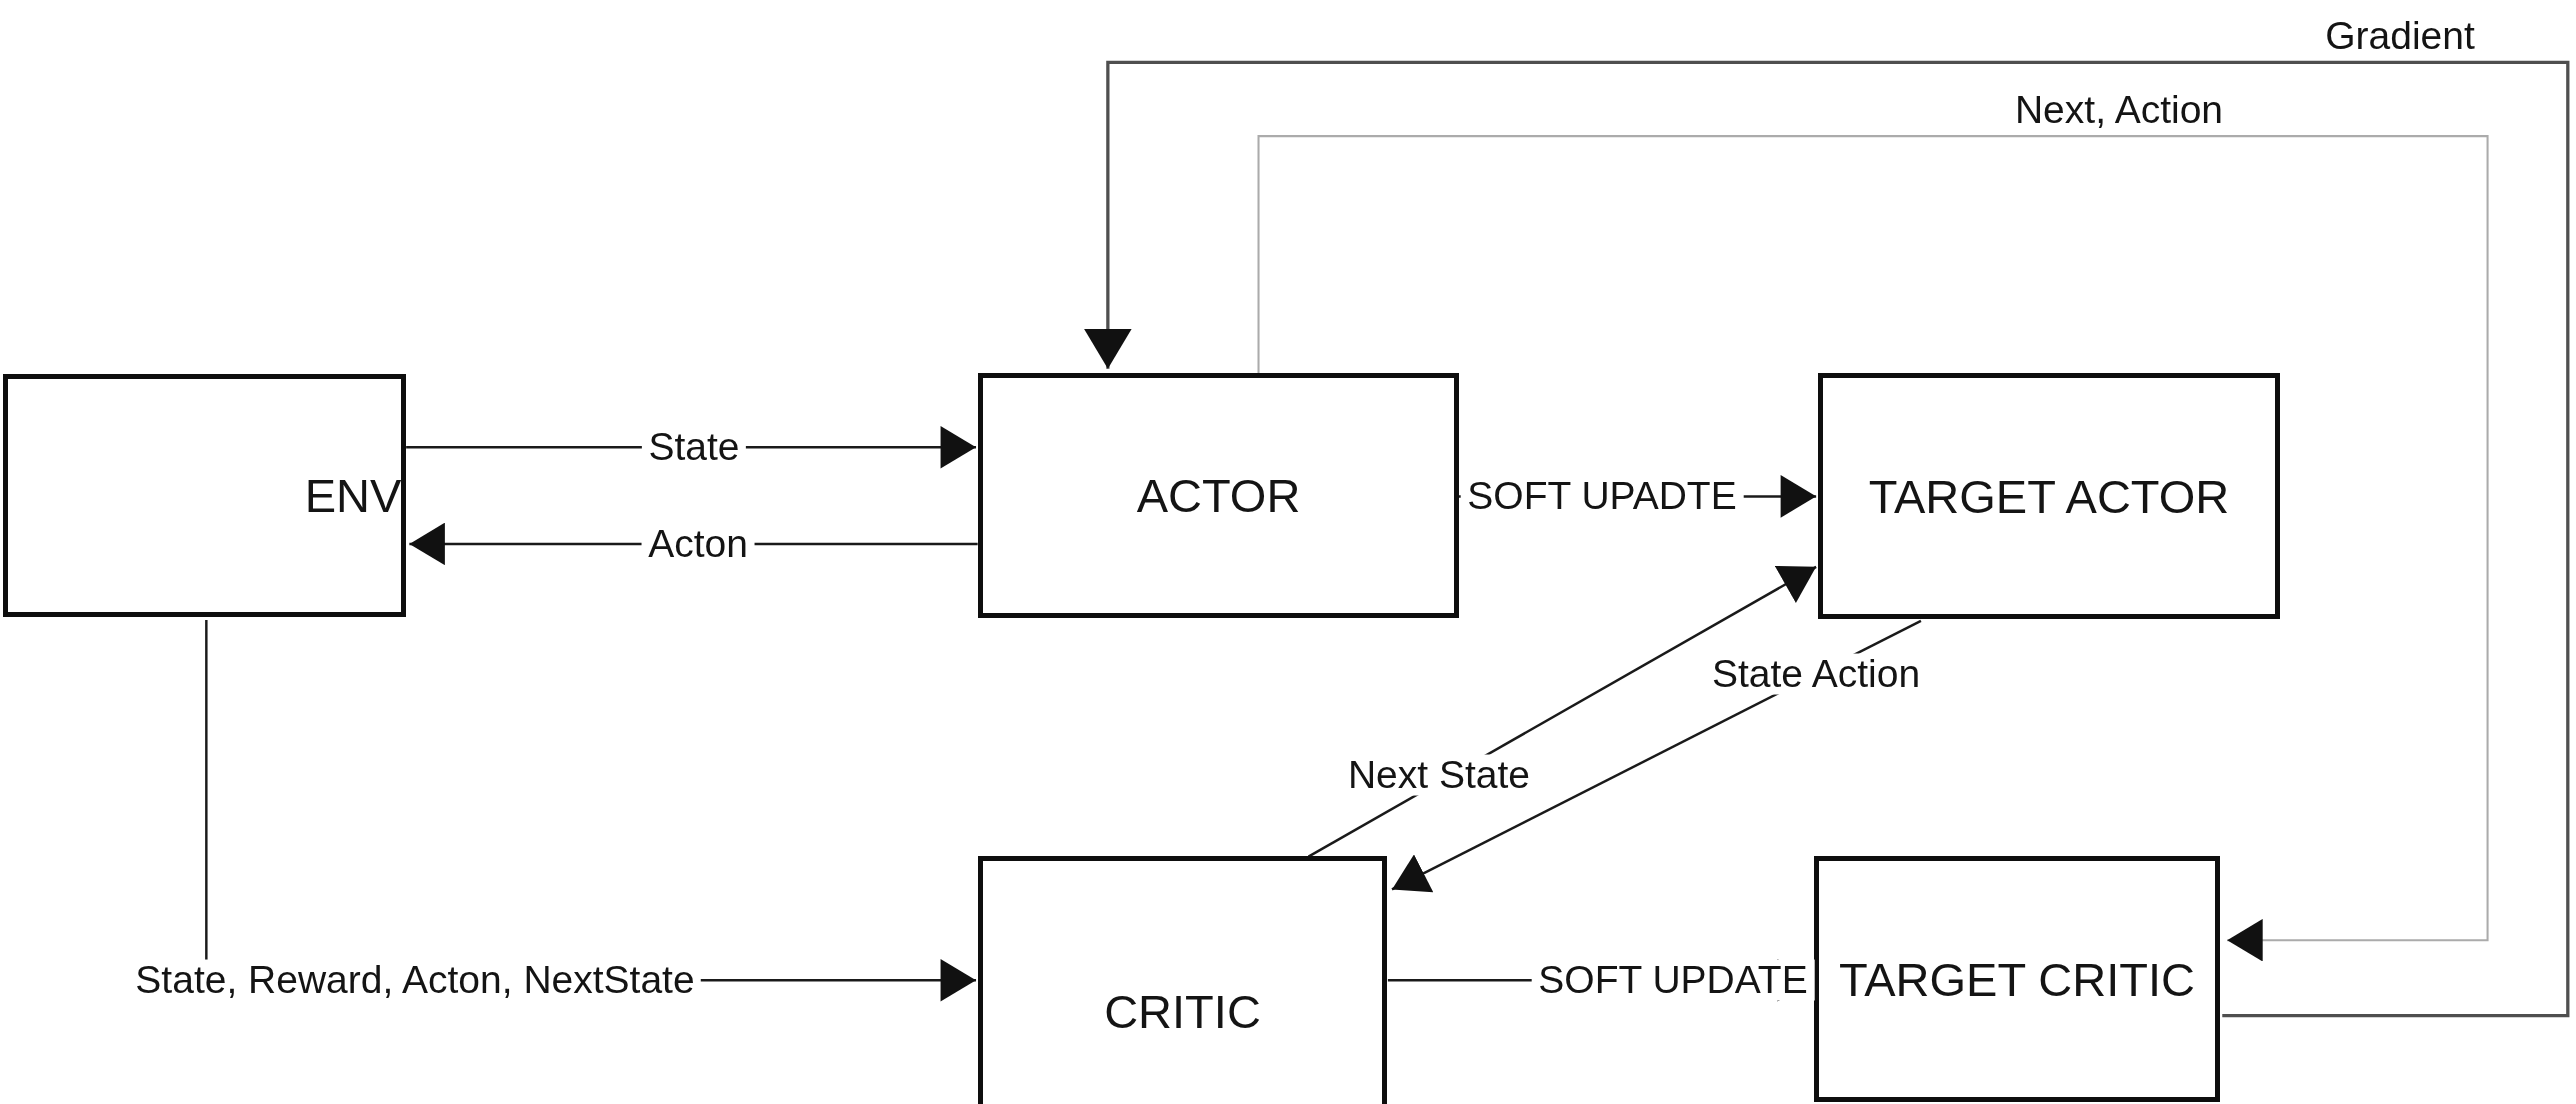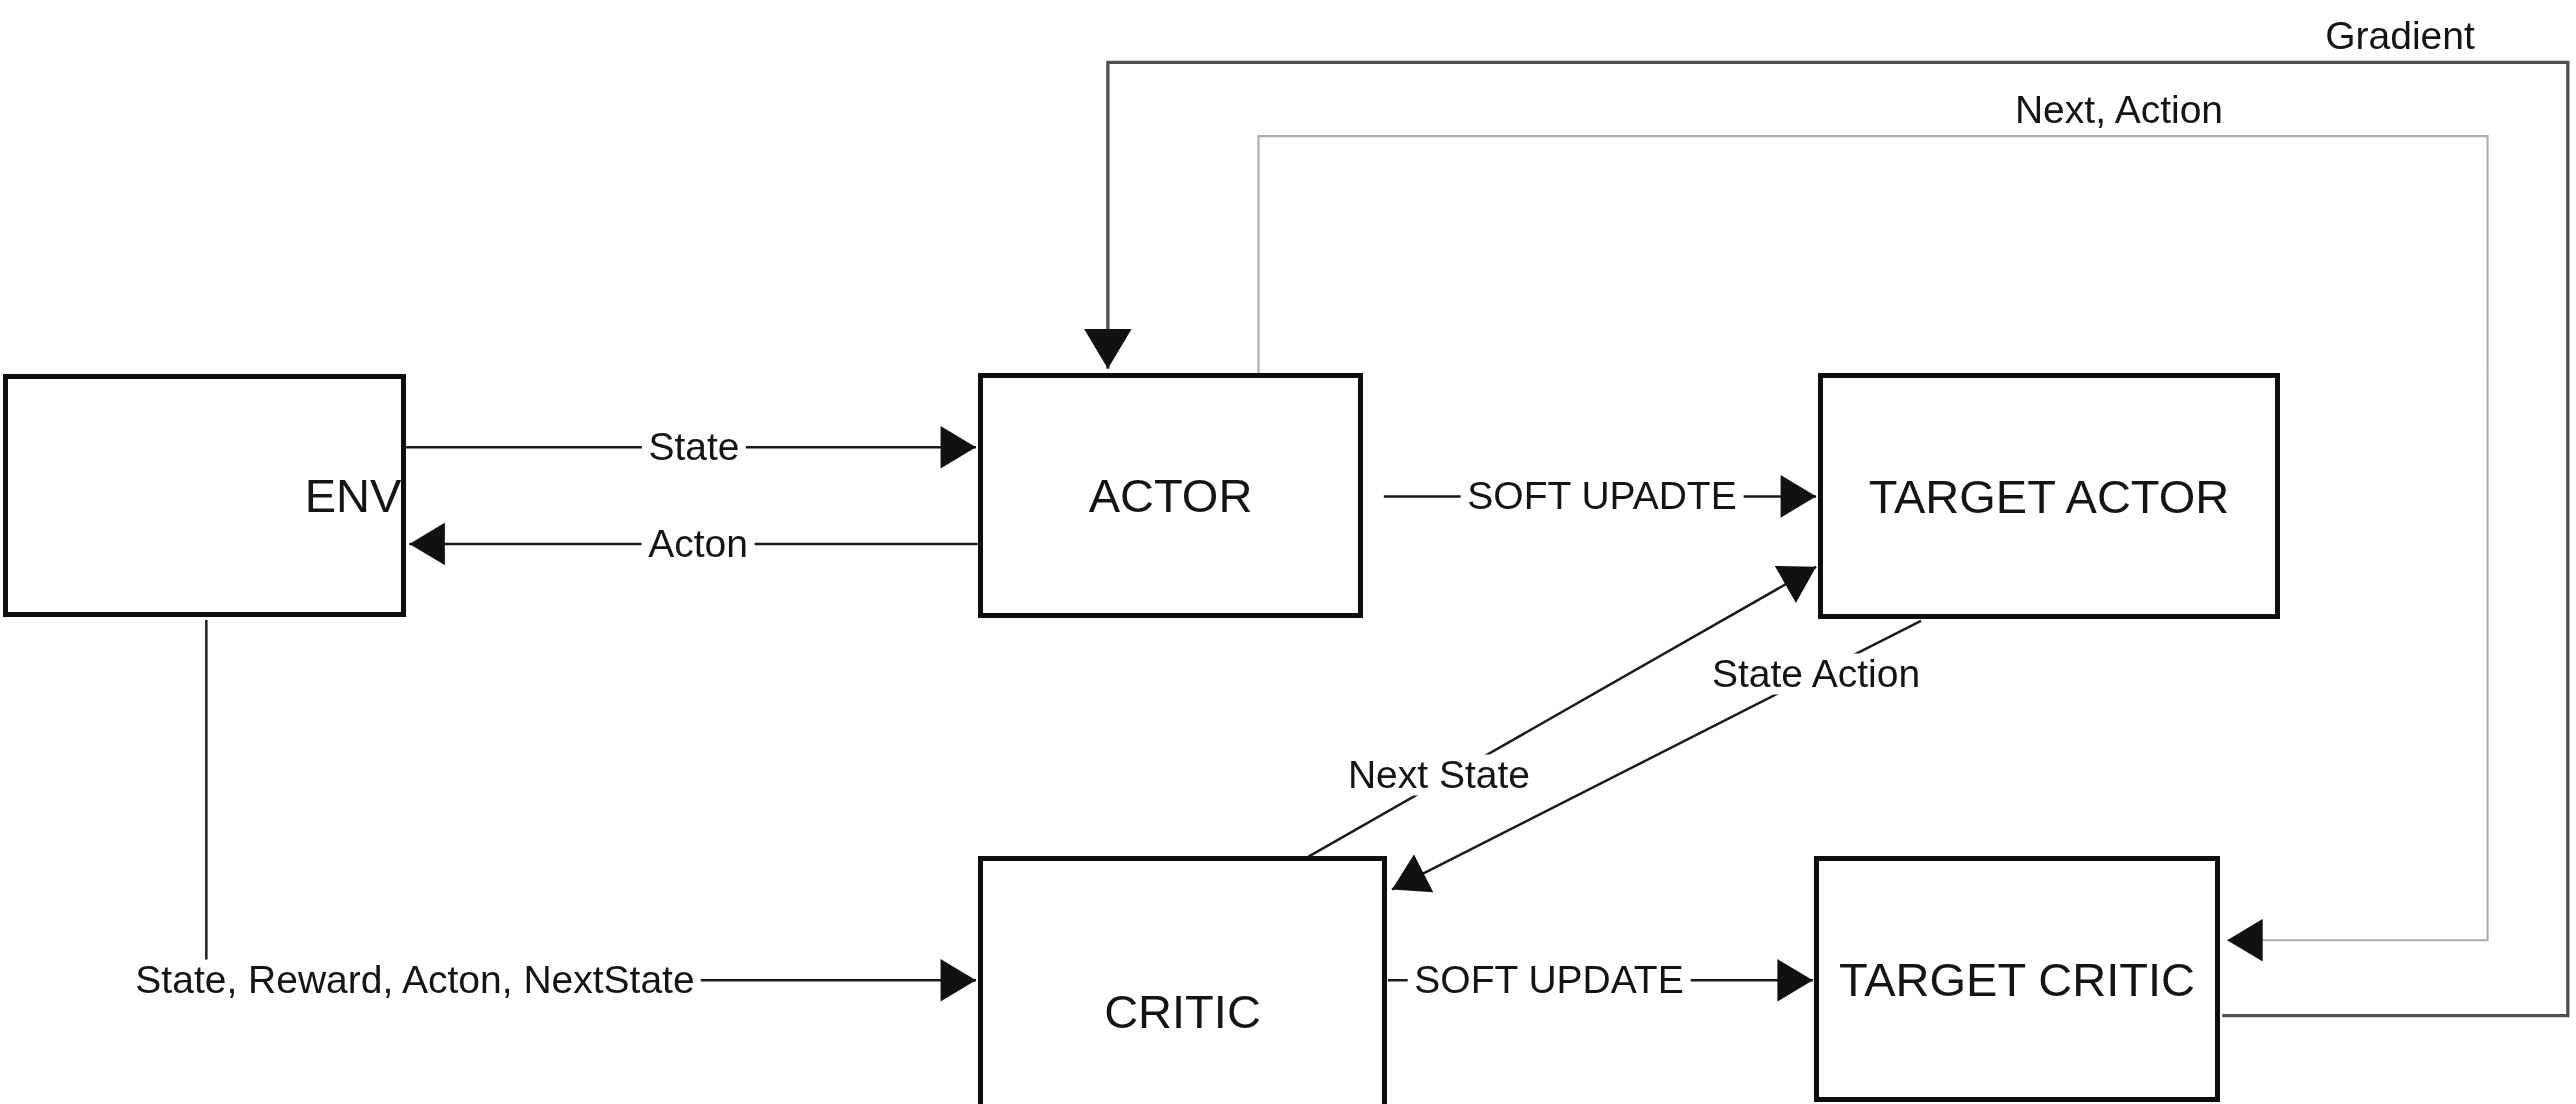--- a/index.html
+++ b/index.html
@@ -29,42 +29,42 @@
     display: flex;
     align-items: center;
     justify-content: center;
     font-size: 47px;
     color: #141414;
     letter-spacing: 0px;
     white-space: nowrap;
     z-index: 2;
   }
   .node-env          { left: 3.3px;    top: 374px;  width: 403px; height: 243px; justify-content: flex-end; }
-  .node-actor        { left: 978px; top: 373px;  width: 385px; height: 245px; }
+  .node-actor        { left: 978px; top: 373px;  width: 481px; height: 245px; }
   .node-target-actor { left: 1818px; top: 373px;  width: 462px; height: 246px; }
   .node-critic       { left: 978px; top: 856px; width: 409px; height: 310px; }
   .node-target-critic{ left: 1814px; top: 856px; width: 406px; height: 246px; align-items: center; }
 
   .edge-label {
     position: absolute;
     transform: translate(-50%, -50%);
     font-size: 39px;
     color: #141414;
     background: #ffffff;
     padding: 0 6.6px;
     white-space: nowrap;
     line-height: 1.05;
     z-index: 3;
   }
   .edge-label.no-bg { background: transparent; padding: 0; }
 
   .lbl-state        { left: 694px;  top: 447px;  }
   .lbl-acton        { left: 698px;  top: 544px;  }
   .lbl-soft-actor   { left: 1602px; top: 496px;  }
-  .lbl-soft-critic  { left: 1549px; top: 980px; }
+  .lbl-soft-critic  { left: 1673px; top: 980px; }
   .lbl-replay       { left: 415px;  top: 980px; }
   .lbl-next-state   { left: 1439px; top: 775px;  }
   .lbl-next-action  { left: 1816px; top: 674px;  }
   .lbl-gradient     { left: 2400px; top: 36px;   }
   .lbl-state-action { left: 2119px; top: 110px;  }
 </style>
 </head>
 <body>
 
 <div class="canvas">

